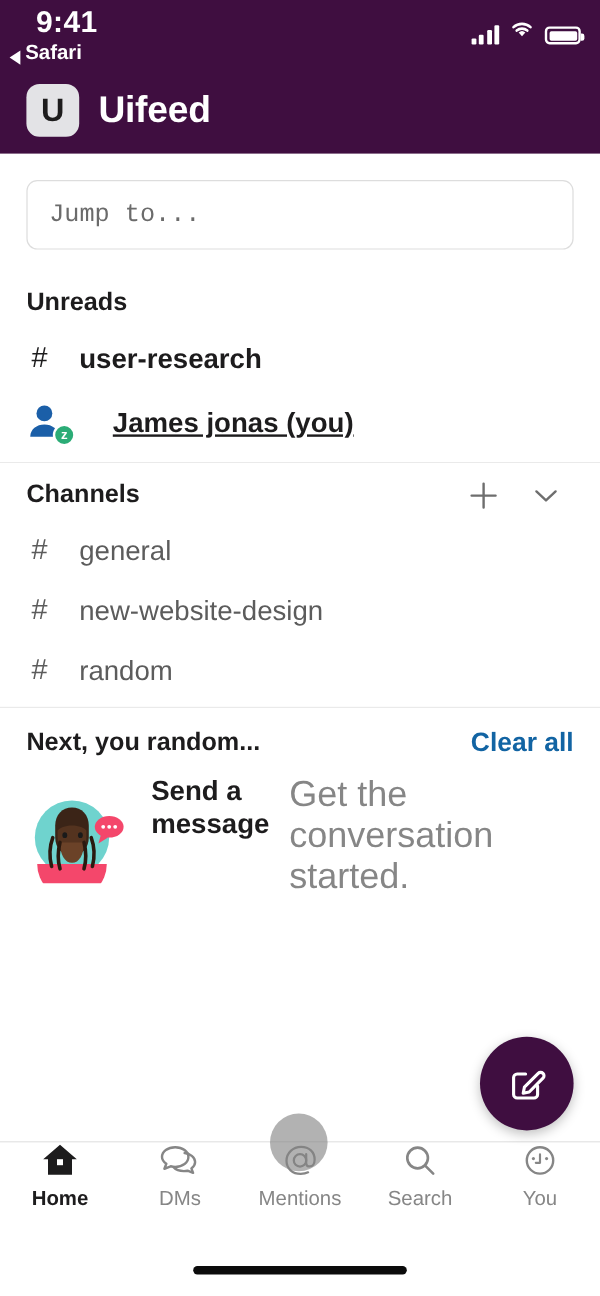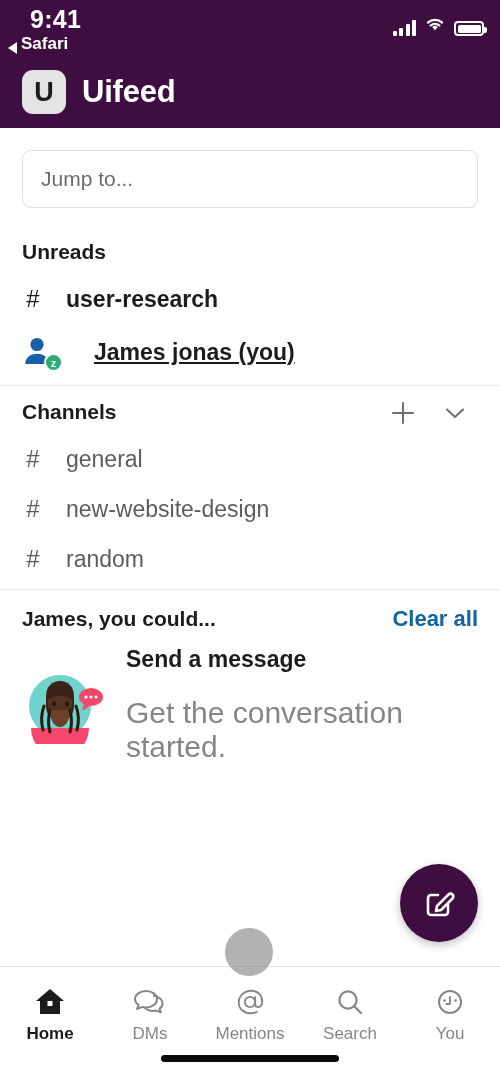--- a/index.html
+++ b/index.html
@@ -92,21 +92,21 @@
   
   .search-wrap { padding: 22px 22px 18px 22px; background: #fff; }
   .search-box {
     width: 100%; height: 58px;
     border: 1px solid #DDDDDD;
     border-radius: 9px;
     background: #fff;
     padding: 0 18px;
     font-size: 21px;
     color: #616061;
-    font-family: Liberation Sans, sans-serif;
+    font-family: Liberation Mono, monospace;
     outline: none;
   }
   .search-box::placeholder { color: #6B6B6B; }
 
   
   .section { background: #fff; border-bottom: 1px solid #EAEAEA; }
   .section-head {
     display: flex; align-items: center; justify-content: space-between;
     padding: 14px 22px 10px 22px;
   }
@@ -155,21 +155,21 @@
     background: #fff; border: 2.5px solid #8C8C8C;
   }
 
   
   .suggest-head {
     display: flex; align-items: center; justify-content: space-between;
     padding: 16px 22px 8px 22px;
   }
   .clear-all { font-size: 22px; color: #1264A3; font-weight: bold; }
   .suggest-card { display: flex; align-items: center; gap: 22px; padding: 6px 22px 0 22px; }
-  .suggest-text { display: flex; flex-direction: column; gap: 23px; }
+  .suggest-text { display: flex; flex-direction: row; gap: 4px; }
   .suggest-title { font-size: 23px; font-weight: bold; color: #1D1C1D; }
   .suggest-sub { font-size: 30px; color: #868686; }
   .illus { position: relative; width: 82px; height: 78px; flex: none; }
 
   
   .fab {
     position: absolute; right: 22px; bottom: 138px;
     width: 78px; height: 78px; border-radius: 50%;
     background: #3F0E40;
     display: flex; align-items: center; justify-content: center;
@@ -180,24 +180,24 @@
   
   .cursor-blob {
     position: absolute; left: 225px; top: 928px;
     width: 48px; height: 48px; border-radius: 50%;
     background: rgba(130,130,130,.62);
     z-index: 7;
   }
 
   
   .tabbar {
-    position: absolute; left: 0; bottom: 0; width: 100%; height: 114px;
+    position: absolute; left: 0; bottom: 0; width: 100%; height: 129px;
     background: #fff; border-top: 1px solid #E3E3E3;
     display: flex; align-items: flex-start; justify-content: space-around;
-    padding-top: 20px;
+    padding-top: 0;
   }
   .tab { display: flex; flex-direction: column; align-items: center; gap: 7px; width: 100px; }
   .tab-label { font-size: 17px; color: #868686; }
   .tab.active .tab-label { color: #1D1C1D; font-weight: bold; }
   .home-indicator {
     position: absolute; left: 50%; transform: translateX(-50%);
     bottom: 18px; width: 178px; height: 7px; border-radius: 4px; background: #0B0B0B;
   }
 </style>
 </head>
@@ -287,21 +287,21 @@
     </div>
     <div class="row muted" style="padding-bottom:16px;">
       <span class="hash">#</span>
       <span class="row-label">random</span>
     </div>
   </div>
 
 
   <div class="section" style="border-bottom:none;">
     <div class="suggest-head">
-      <div class="section-title">James, you could...</div>
+      <div class="section-title">Next, you random...</div>
       <div class="clear-all">Clear all</div>
     </div>
     <div class="suggest-card">
       <span class="illus">
         <svg width="82" height="78" viewBox="0 0 82 78">
           <circle cx="38" cy="40" r="31" fill="#6FD3CE"></circle>
           <path d="M9 62a29 29 0 0 0 58 0z" fill="#F4476B"></path>
           <path d="M24 30c0-9 6-15 14-15s14 6 14 15v10c0 9-6 15-14 15s-14-6-14-15z" fill="#3B2417"></path>
           <path d="M26 34c2-2 6-4 12-4s10 2 12 4v6c0 9-6 16-12 16s-12-7-12-16z" fill="#54331F"></path>
           <path d="M28 44c0 10 4 17 10 17s10-7 10-17" fill="#6B4228"></path>

